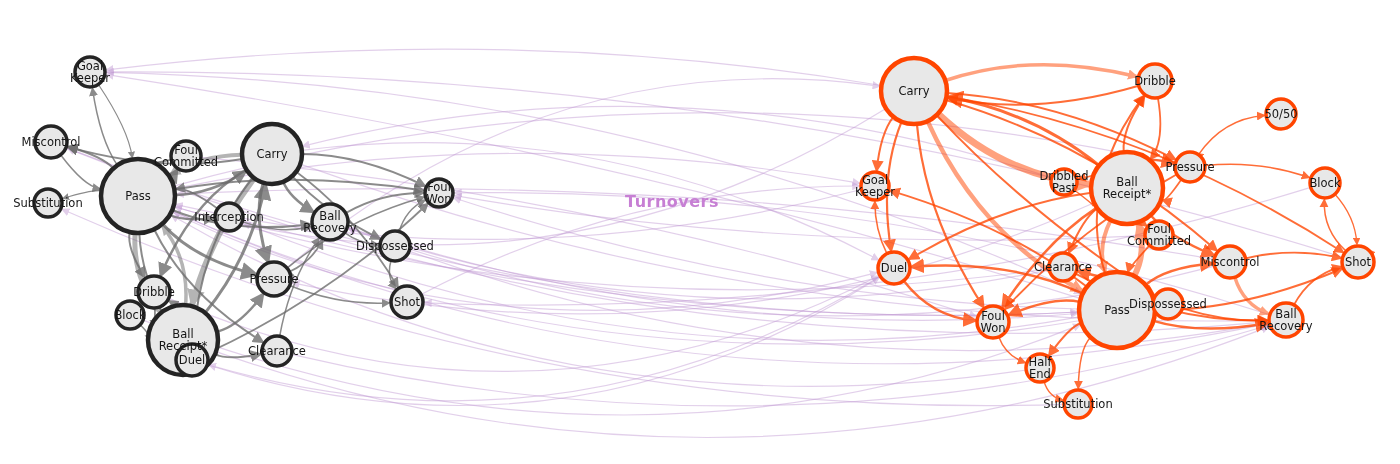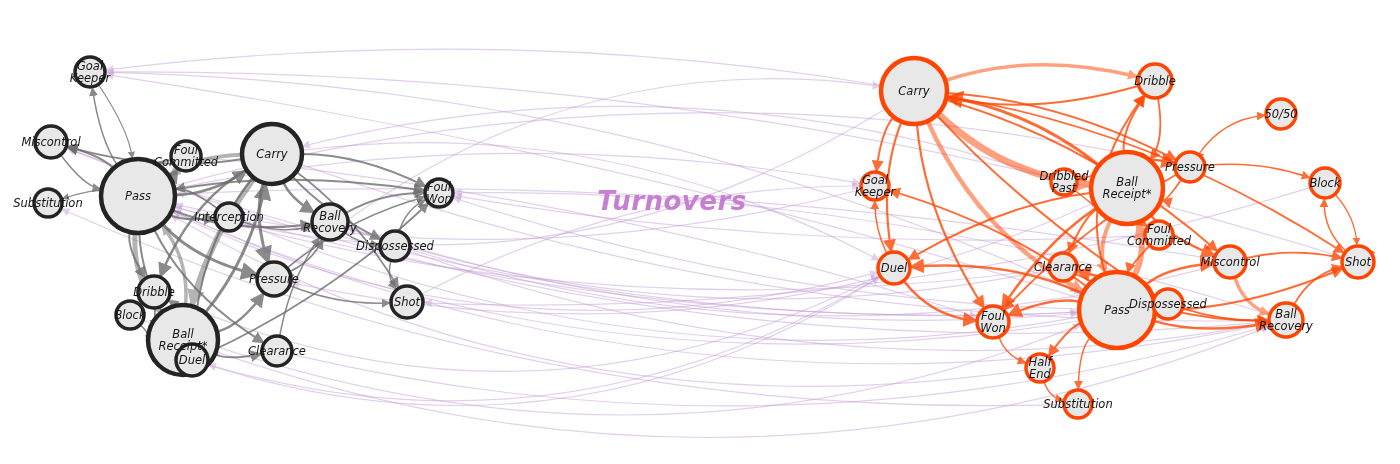--- a/index.html
+++ b/index.html
@@ -1,24 +1,24 @@
 <!DOCTYPE html>
 <html><head>
 <meta charset="utf-8">
 <style>
   html,body{margin:0;padding:0;}
   body{
     width:1400px;height:464px;overflow:hidden;background:#ffffff;
     font-family:"DejaVu Sans","Liberation Sans",sans-serif;position:relative;
   }
-  #stage{position:absolute;left:0;top:0;width:1368px;height:464px;font-style:italic;}
+  #stage{position:absolute;left:0;top:0;width:1368px;height:464px;}
   svg{display:block;}
   .center-label{
     position:absolute;left:672px;top:201px;transform:translate(-50%,-50%);
-    font-size:26px;font-weight:bold;color:#c77fd4;letter-spacing:.5px;
+    font-size:16px;font-weight:bold;color:#c77fd4;letter-spacing:.5px;
     font-family:"DejaVu Sans","Liberation Sans",sans-serif;
   }
   text.node-label{
     font-family:"DejaVu Sans","Liberation Sans",sans-serif;
     font-size:11.5px;fill:#151515;pointer-events:none;
   }
 </style>
 </head>
 <body>
 

